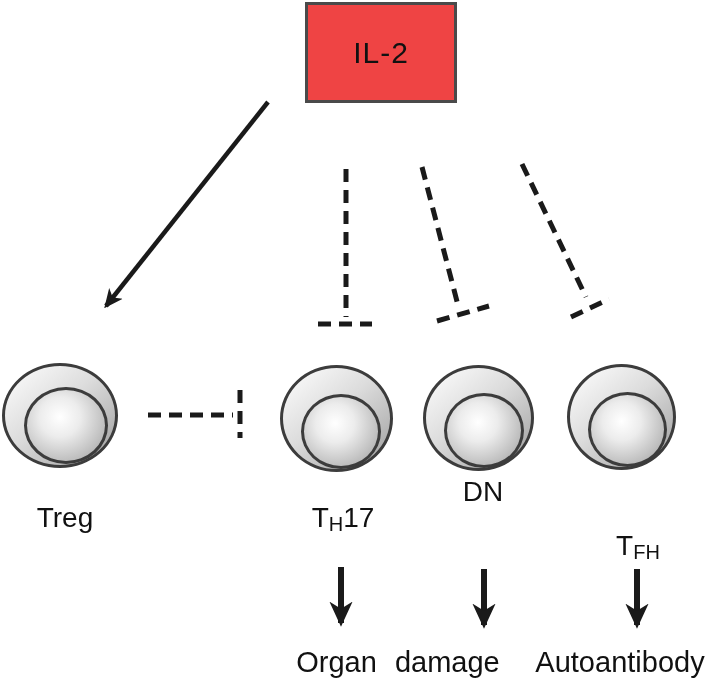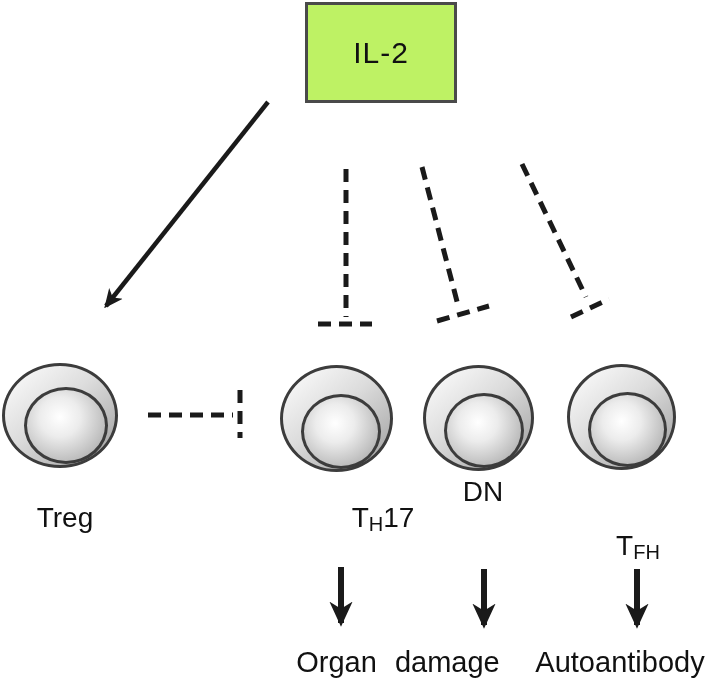--- a/index.html
+++ b/index.html
@@ -25,21 +25,21 @@
   #arrow-layer .solid-thick { stroke-width: 6px; }
   #arrow-layer .dash { stroke-width: 5px; stroke-dasharray: 13 8; }
   #arrow-layer .arrowhead-fill { fill: var(--line, #1a1a1a); }
 
   .cytokine-box {
     position: absolute;
     left: 305px; top: 2px;
     width: 152px; height: 101px;
     box-sizing: border-box;
     border: 3px solid var(--box-border, #4a4a4a);
-    background: #bef264;
+    background: #ef4444;
     display: flex;
     align-items: center;
     justify-content: center;
     font-size: 30px;
     letter-spacing: 1px;
     color: var(--text, #111111);
   }
 
   .cell {
     position: absolute;
@@ -149,21 +149,21 @@
   </div>
 
   <div class="cell" style="left:567px; top:364px; width:109px; height:106px;">
     <div class="nucleus" style="left:18px; top:25px; width:79px; height:75px;"></div>
   </div>
 
   <div class="cell-label" style="left:65px; top:502px;">
     <span>Treg</span>
   </div>
 
-  <div class="cell-label" style="left:343px; top:502px;margin-left:40px;">
+  <div class="cell-label" style="left:343px; top:502px;">
     <span>T</span><sub>H</sub><span>17</span>
   </div>
 
   <div class="cell-label" style="left:483px; top:476px;">
     <span>DN</span>
   </div>
 
   <div class="cell-label" style="left:638px; top:530px;">
     <span>T</span><sub>FH</sub>
   </div>

